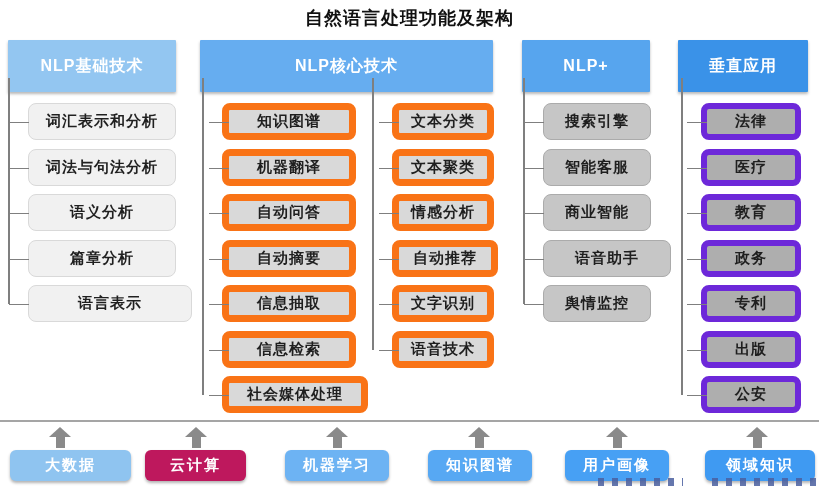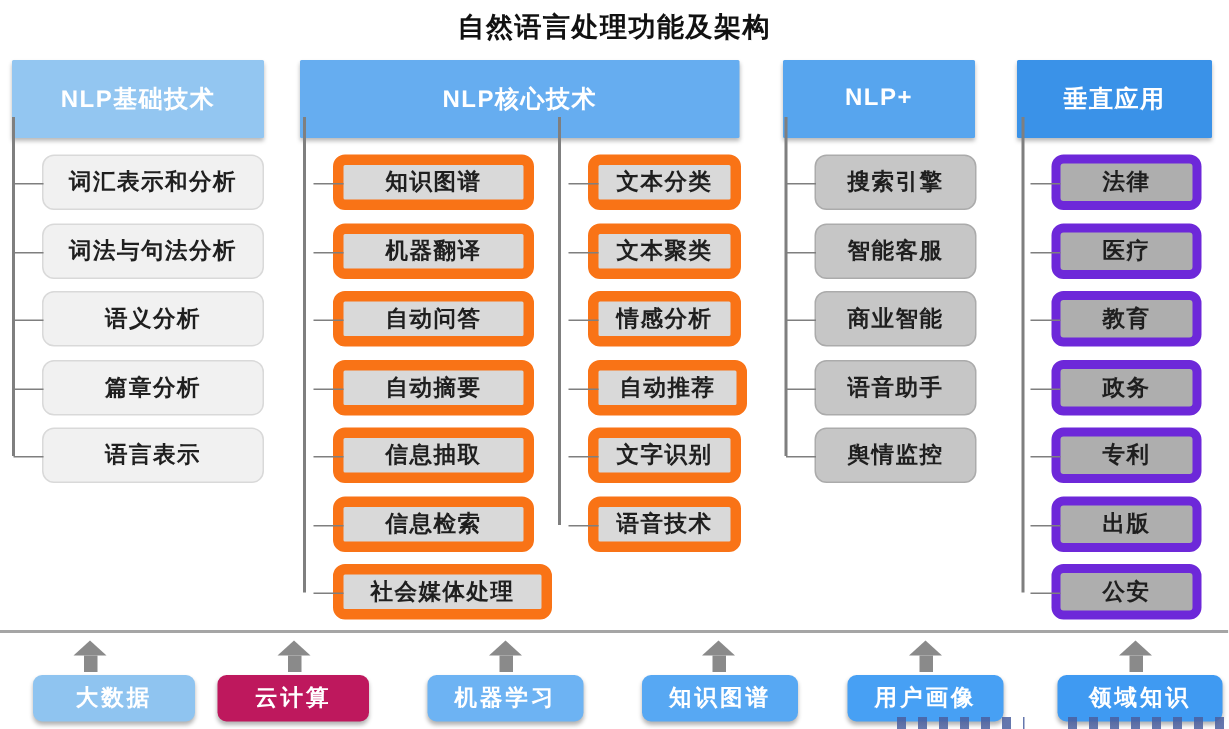--- a/index.html
+++ b/index.html
@@ -71,41 +71,41 @@
   <div class="vline" style="left:8px;top:78px;height:226px"></div>
   <div class="vline" style="left:202px;top:78px;height:317px"></div>
   <div class="vline" style="left:372px;top:78px;height:272px"></div>
   <div class="vline" style="left:523px;top:78px;height:226px"></div>
   <div class="vline" style="left:681px;top:78px;height:317px"></div>
 
   <div class="item g1" style="left:28px;top:103px;width:148px">词汇表示和分析</div>
   <div class="item g1" style="left:28px;top:149px;width:148px">词法与句法分析</div>
   <div class="item g1" style="left:28px;top:194px;width:148px">语义分析</div>
   <div class="item g1" style="left:28px;top:240px;width:148px">篇章分析</div>
-  <div class="item g1" style="left:28px;top:285px;width:148px">语言表示</div>
+  <div class="item g1" style="left:28px;top:285px;width:164px">语言表示</div>
 
   <div class="item g2" style="left:222px;top:103px;width:134px">知识图谱</div>
   <div class="item g2" style="left:222px;top:149px;width:134px">机器翻译</div>
   <div class="item g2" style="left:222px;top:194px;width:134px">自动问答</div>
   <div class="item g2" style="left:222px;top:240px;width:134px">自动摘要</div>
   <div class="item g2" style="left:222px;top:285px;width:134px">信息抽取</div>
   <div class="item g2" style="left:222px;top:331px;width:134px">信息检索</div>
   <div class="item g2" style="left:222px;top:376px;width:146px">社会媒体处理</div>
 
   <div class="item g2" style="left:392px;top:103px;width:102px">文本分类</div>
   <div class="item g2" style="left:392px;top:149px;width:102px">文本聚类</div>
   <div class="item g2" style="left:392px;top:194px;width:102px">情感分析</div>
   <div class="item g2" style="left:392px;top:240px;width:106px">自动推荐</div>
   <div class="item g2" style="left:392px;top:285px;width:102px">文字识别</div>
   <div class="item g2" style="left:392px;top:331px;width:102px">语音技术</div>
 
   <div class="item g3" style="left:543px;top:103px;width:108px">搜索引擎</div>
   <div class="item g3" style="left:543px;top:149px;width:108px">智能客服</div>
   <div class="item g3" style="left:543px;top:194px;width:108px">商业智能</div>
-  <div class="item g3" style="left:543px;top:240px;width:108px">语音助手</div>
+  <div class="item g3" style="left:543px;top:240px;width:128px">语音助手</div>
   <div class="item g3" style="left:543px;top:285px;width:108px">舆情监控</div>
 
   <div class="item g4" style="left:701px;top:103px;width:100px">法律</div>
   <div class="item g4" style="left:701px;top:149px;width:100px">医疗</div>
   <div class="item g4" style="left:701px;top:194px;width:100px">教育</div>
   <div class="item g4" style="left:701px;top:240px;width:100px">政务</div>
   <div class="item g4" style="left:701px;top:285px;width:100px">专利</div>
   <div class="item g4" style="left:701px;top:331px;width:100px">出版</div>
   <div class="item g4" style="left:701px;top:376px;width:100px">公安</div>
 
@@ -129,21 +129,21 @@
     </div>
   <div class="arrow" style="left:606px">
       <div class="head"></div>
       <div class="stem"></div>
     </div>
   <div class="arrow" style="left:746px">
       <div class="head"></div>
       <div class="stem"></div>
     </div>
 
-  <div class="bbox b1" style="left:22px;width:108px">大数据</div>
+  <div class="bbox b1" style="left:10px;width:121px">大数据</div>
   <div class="bbox b2" style="left:145px;width:101px">云计算</div>
   <div class="bbox b3" style="left:285px;width:104px">机器学习</div>
   <div class="bbox b4" style="left:428px;width:104px">知识图谱</div>
   <div class="bbox b5" style="left:565px;width:104px">用户画像</div>
   <div class="bbox b6" style="left:705px;width:110px">领域知识</div>
 
   <div class="wmark" style="left:598px;width:85px"></div>
   <div class="wmark" style="left:712px;width:105px"></div>
 
 </div>

